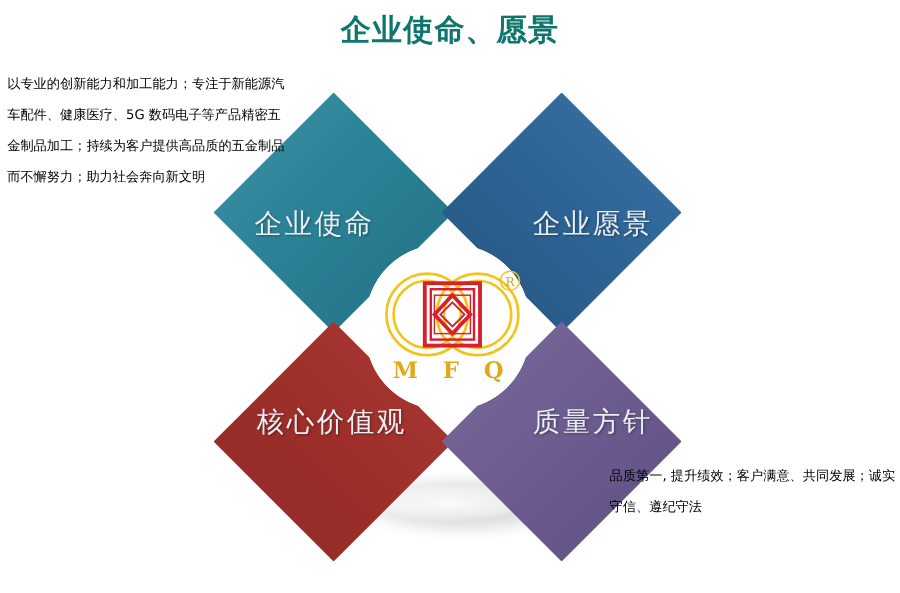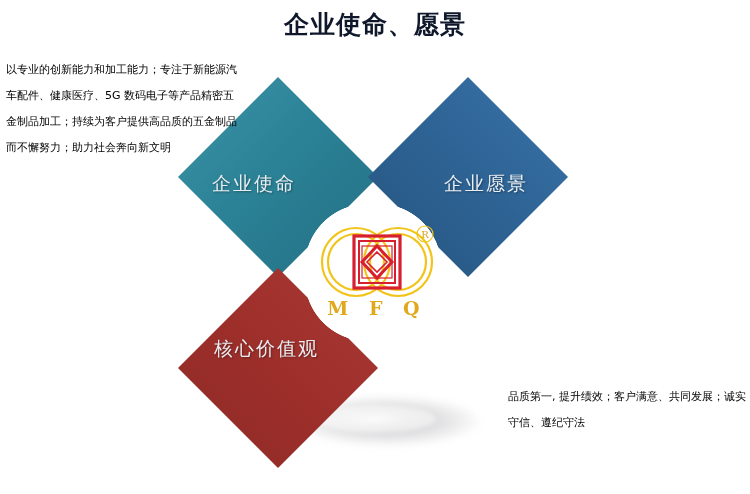--- a/index.html
+++ b/index.html
@@ -9,21 +9,21 @@
     font-family:"DejaVu Sans","Liberation Sans",sans-serif;
     overflow:hidden;
   }
   #stage{position:relative;width:750px;height:494px;background:#fff;overflow:hidden;}
 
   
   #title{
     position:absolute;left:0;top:8px;width:750px;
     text-align:center;
     font-size:25px;font-weight:bold;
-    color:#0f172a;
+    color:#0f766e;
     letter-spacing:1px;
     font-family:"DejaVu Sans","Liberation Sans",sans-serif;
   }
 
   
   .para{
     position:absolute;
     font-size:11px;
     line-height:26px;
     color:#000000;
@@ -82,21 +82,21 @@
   
   #wedge-quality{left:368px;top:268px;}
   #wedge-quality .body{
     --cx:10px; --cy:10px;
     background:linear-gradient(315deg,#5e4f80 0%,#6b5a8e 45%,#7a699c 100%);
   }
 
   .wedge-label{
     position:absolute;
     color:#e9eef2;
-    font-size:19px;
+    font-size:23px;
     letter-spacing:2px;
     text-shadow:1px 1px 2px rgba(0,0,0,.35);
     white-space:nowrap;
     font-family:Liberation Sans, sans-serif;
   }
   #wedge-mission .wedge-label{left:34px;top:94px;}
   #wedge-vision  .wedge-label{left:76px;top:94px;}
   #wedge-values  .wedge-label{left:36px;top:68px;}
   #wedge-quality .wedge-label{left:76px;top:68px;}
 
@@ -124,20 +124,24 @@
   <div class="wedge" id="wedge-values">
     <div class="body"></div>
     <span class="wedge-label">核心价值观</span>
   </div>
 
   <div class="wedge" id="wedge-vision">
     <div class="body"></div>
     <span class="wedge-label">企业愿景</span>
   </div>
 
+  <div class="wedge" id="wedge-quality">
+    <div class="body"></div>
+    <span class="wedge-label">质量方针</span>
+  </div>
 
   <div id="logo">
     <svg width="130" height="112" viewBox="0 0 130 112">
       <g fill="none" stroke="#f2c41a" stroke-width="2.2">
         <circle cx="44" cy="44" r="34"></circle>
         <circle cx="44" cy="44" r="28"></circle>
         <circle cx="86" cy="44" r="34"></circle>
         <circle cx="86" cy="44" r="28"></circle>
       </g>
       <g fill="none" stroke="#d81f30">

